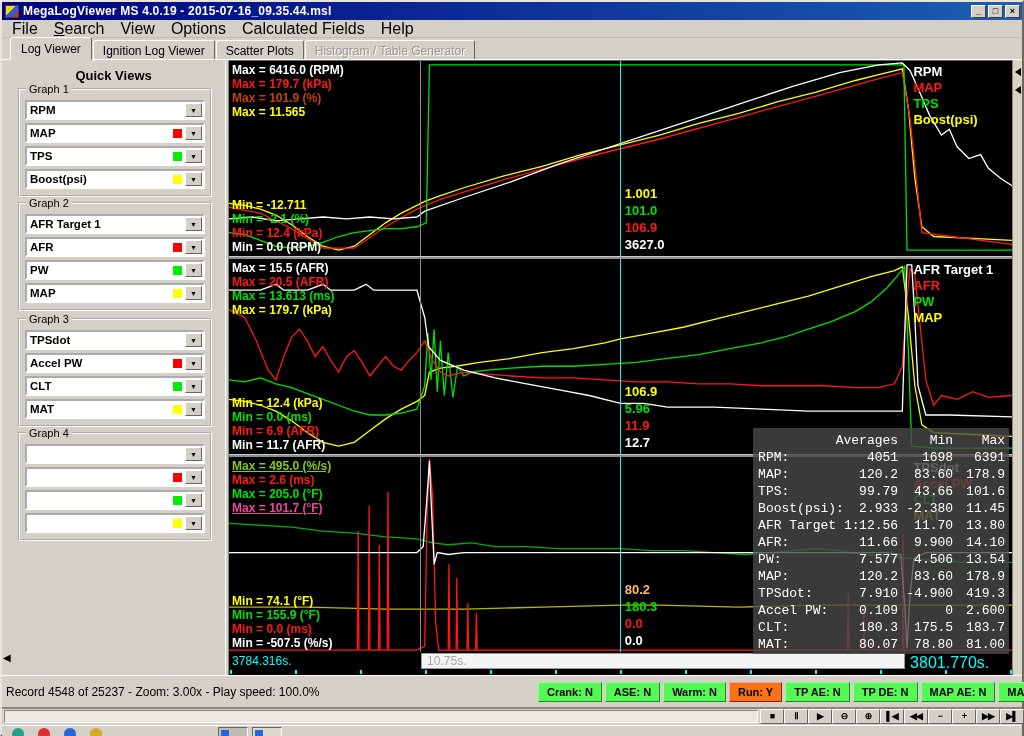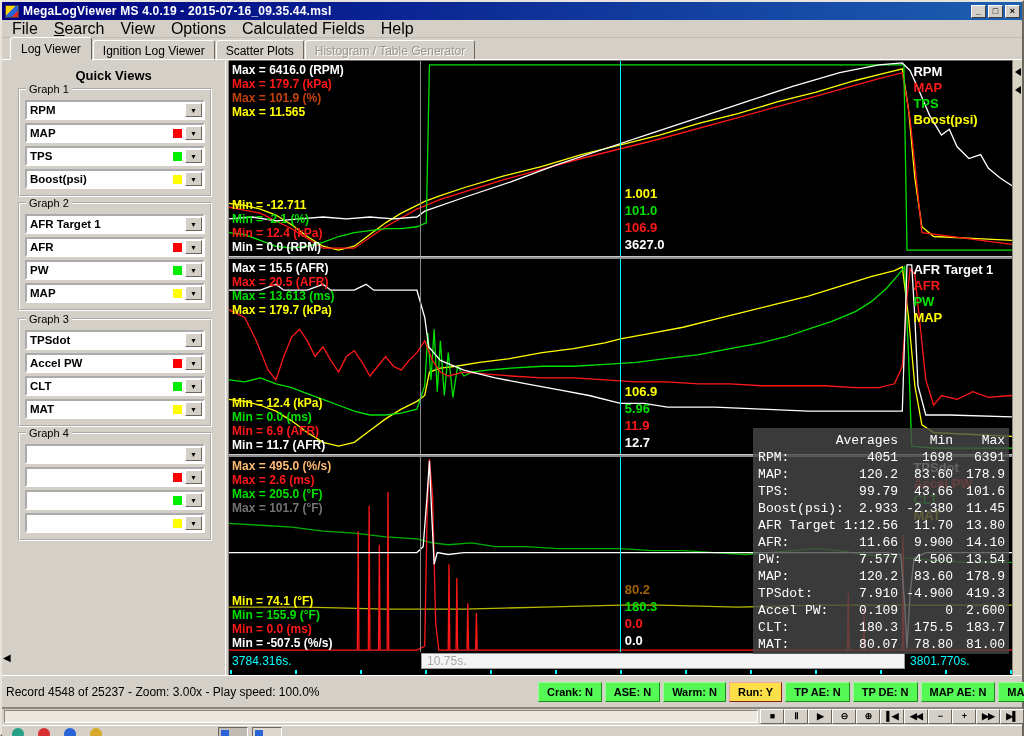--- a/index.html
+++ b/index.html
@@ -55,34 +55,34 @@
   .strow { position:relative; height:17px; line-height:17px; white-space:nowrap; }
   .strow .c0 { position:absolute; left:5px; }
   .strow .c1 { position:absolute; right:111px;margin-left:8px; }
   .strow .c2 { position:absolute; right:56px; }
   .strow .c3 { position:absolute; right:4px; }
 
   #timeline { position:absolute; left:0; top:592px; width:786px; height:16px; background:#000; }
   #tl-thumb { position:absolute; left:192px; width:484px; top:0; height:16px; background:#f4f4f4; border:1px solid #9a9a9a; }
   #tl-start { position:absolute; left:3px; top:1px; color:#00ffff; font-size:12px; }
   #tl-window { position:absolute; left:198px; top:1px; color:#a8a8a8; font-size:12px; }
-  #tl-end { position:absolute; left:681px; top:1px; color:#00ffff; font-size:12px; }
+  #tl-end { position:absolute; left:681px; top:1px; color:#00ffff; font-size:16px; }
   #tickstrip { position:absolute; left:0; top:608px; width:786px; height:6px; background:#000; }
   .tick { position:absolute; top:1px; width:2px; height:4px; background:#00ffff; }
 
   #right-strip { width:10px; background:#d8d4c4; border-left:1px solid #8a867e; position:relative; }
   .tri-left { width:0; height:0; border-top:4px solid transparent; border-bottom:4px solid transparent; border-right:6px solid #000; position:absolute; left:2px; }
 
   
   #statusbar { height:34px; border-top:1px solid #fff; box-shadow:0 -2px 0 #8a867e inset; position:relative; background:#d4d0c8; }
   #record-text { position:absolute; left:4px; top:9px; font-size:12px; color:#000; }
   #indicators { position:absolute; left:536px; top:6px; display:flex; gap:3px; }
   .chip-ind { font-size:11px; font-weight:bold; color:#000; padding:3px 8px; border:1px solid; white-space:nowrap; }
   .chip-ind.green { background:#56f856; border-color:#9afc9a #1e8a1e #1e8a1e #9afc9a; }
-  .chip-ind.red { background:#fde047; border-color:#fca0a0 #8a1e1e #8a1e1e #fca0a0; }
+  .chip-ind.red { background:#f97316; border-color:#fca0a0 #8a1e1e #8a1e1e #fca0a0; }
 
   
   #transport { height:16px; position:relative; background:#d4d0c8; }
   #transport-strip { position:absolute; left:2px; top:1px; width:754px; height:13px; background:#ece8e0; border:1px solid; border-color:#8a867e #fff #fff #8a867e; }
   #transport-buttons { position:absolute; left:758px; top:0; display:flex; }
   .tpbtn { width:24px; height:15px; background:#d4d0c8; border:1px solid; border-color:#fff #6a665e #6a665e #fff; font-size:9px; line-height:13px; text-align:center; color:#000; font-weight:bold; letter-spacing:-1px; }
 
   
   #taskbar { height:14px; background:#d4d0c8; border-top:1px solid #fff; position:relative; }
   .tb-icon { position:absolute; top:2px; width:12px; height:12px; border-radius:6px; }
@@ -291,33 +291,33 @@
       <div class="graph-panel" id="panel3">
           <svg viewBox="0 0 1000 1000" preserveAspectRatio="none" class="gsvg">
             <polyline points="0,770 50,770 100,770 150,775 200,780 250,780 300,780 350,775 400,770 450,765 500,760 550,760 600,765 650,770 700,765 750,760 800,760 850,760 900,760 950,760 1000,760" fill="none" stroke="#b8b800" stroke-width="1.3" vector-effect="non-scaling-stroke"></polyline>
             <polyline points="0,340 40,350 80,360 120,380 160,390 200,410 240,420 260,440 280,450 310,440 340,460 380,460 420,470 460,470 500,470 540,480 580,480 620,490 660,500 690,490 720,480 750,470 780,480 810,500 840,510 870,520 900,530 940,540 1000,540" fill="none" stroke="#00b000" stroke-width="1.3" vector-effect="non-scaling-stroke"></polyline>
             <polyline points="0,990 164,990 165,380 166,990 178,990 179,250 180,990 191,990 192,450 193,990 202,990 203,180 204,990 240,990 250,970 253,300 256,10 260,200 264,850 268,990 280,990 281,550 282,990 290,990 291,620 292,990 304,990 305,750 306,990 315,990 316,800 317,990 790,990 791,700 792,990 810,990 811,780 812,990 860,990 861,400 862,990 1000,990" fill="none" stroke="#ff1818" stroke-width="1.3" vector-effect="non-scaling-stroke"></polyline>
             <polyline points="0,490 50,490 100,490 150,490 200,490 240,490 248,460 253,200 256,20 259,300 262,550 266,490 280,500 300,490 350,490 400,490 450,490 500,490 550,490 600,490 650,490 700,490 750,490 800,490 840,490 858,500 863,750 866,980 870,700 875,520 890,490 1000,490" fill="none" stroke="#ffffff" stroke-width="1.3" vector-effect="non-scaling-stroke"></polyline>
           </svg>
           <div class="cursor-gray"></div>
           <div class="cursor-cyan"></div>
           <div class="lblstack maxstack">
-            <div style="color: #fdba74;">Max = 495.0 (%/s)</div>
+            <div style="color: #84cc16; text-decoration: underline;">Max = 495.0 (%/s)</div>
             <div style="color: rgb(255, 24, 24);">Max = 2.6 (ms)</div>
             <div style="color: rgb(0, 224, 0);">Max = 205.0 (°F)</div>
-            <div style="color: #737373;">Max = 101.7 (°F)</div>
+            <div style="color: #ec4899; text-decoration: underline;">Max = 101.7 (°F)</div>
           </div>
           <div class="lblstack minstack">
             <div style="color: rgb(255, 255, 0);">Min = 74.1 (°F)</div>
             <div style="color: rgb(0, 224, 0);">Min = 155.9 (°F)</div>
             <div style="color: rgb(255, 24, 24);">Min = 0.0 (ms)</div>
             <div style="color: rgb(255, 255, 255);">Min = -507.5 (%/s)</div>
           </div>
           <div class="lblstack curstack">
-            <div style="color: #a16207;">80.2</div>
+            <div style="color: #fdba74;">80.2</div>
             <div style="color: rgb(0, 224, 0);">180.3</div>
             <div style="color: rgb(255, 24, 24);">0.0</div>
             <div style="color: rgb(255, 255, 255);">0.0</div>
           </div>
           <div class="legend">
             <div style="color: rgb(208, 208, 208);">TPSdot</div>
             <div style="color: rgb(224, 32, 32);">Accel PW</div>
             <div style="color: rgb(0, 176, 0);">CLT</div>
             <div style="color: rgb(184, 184, 0);">MAT</div>
           </div>

